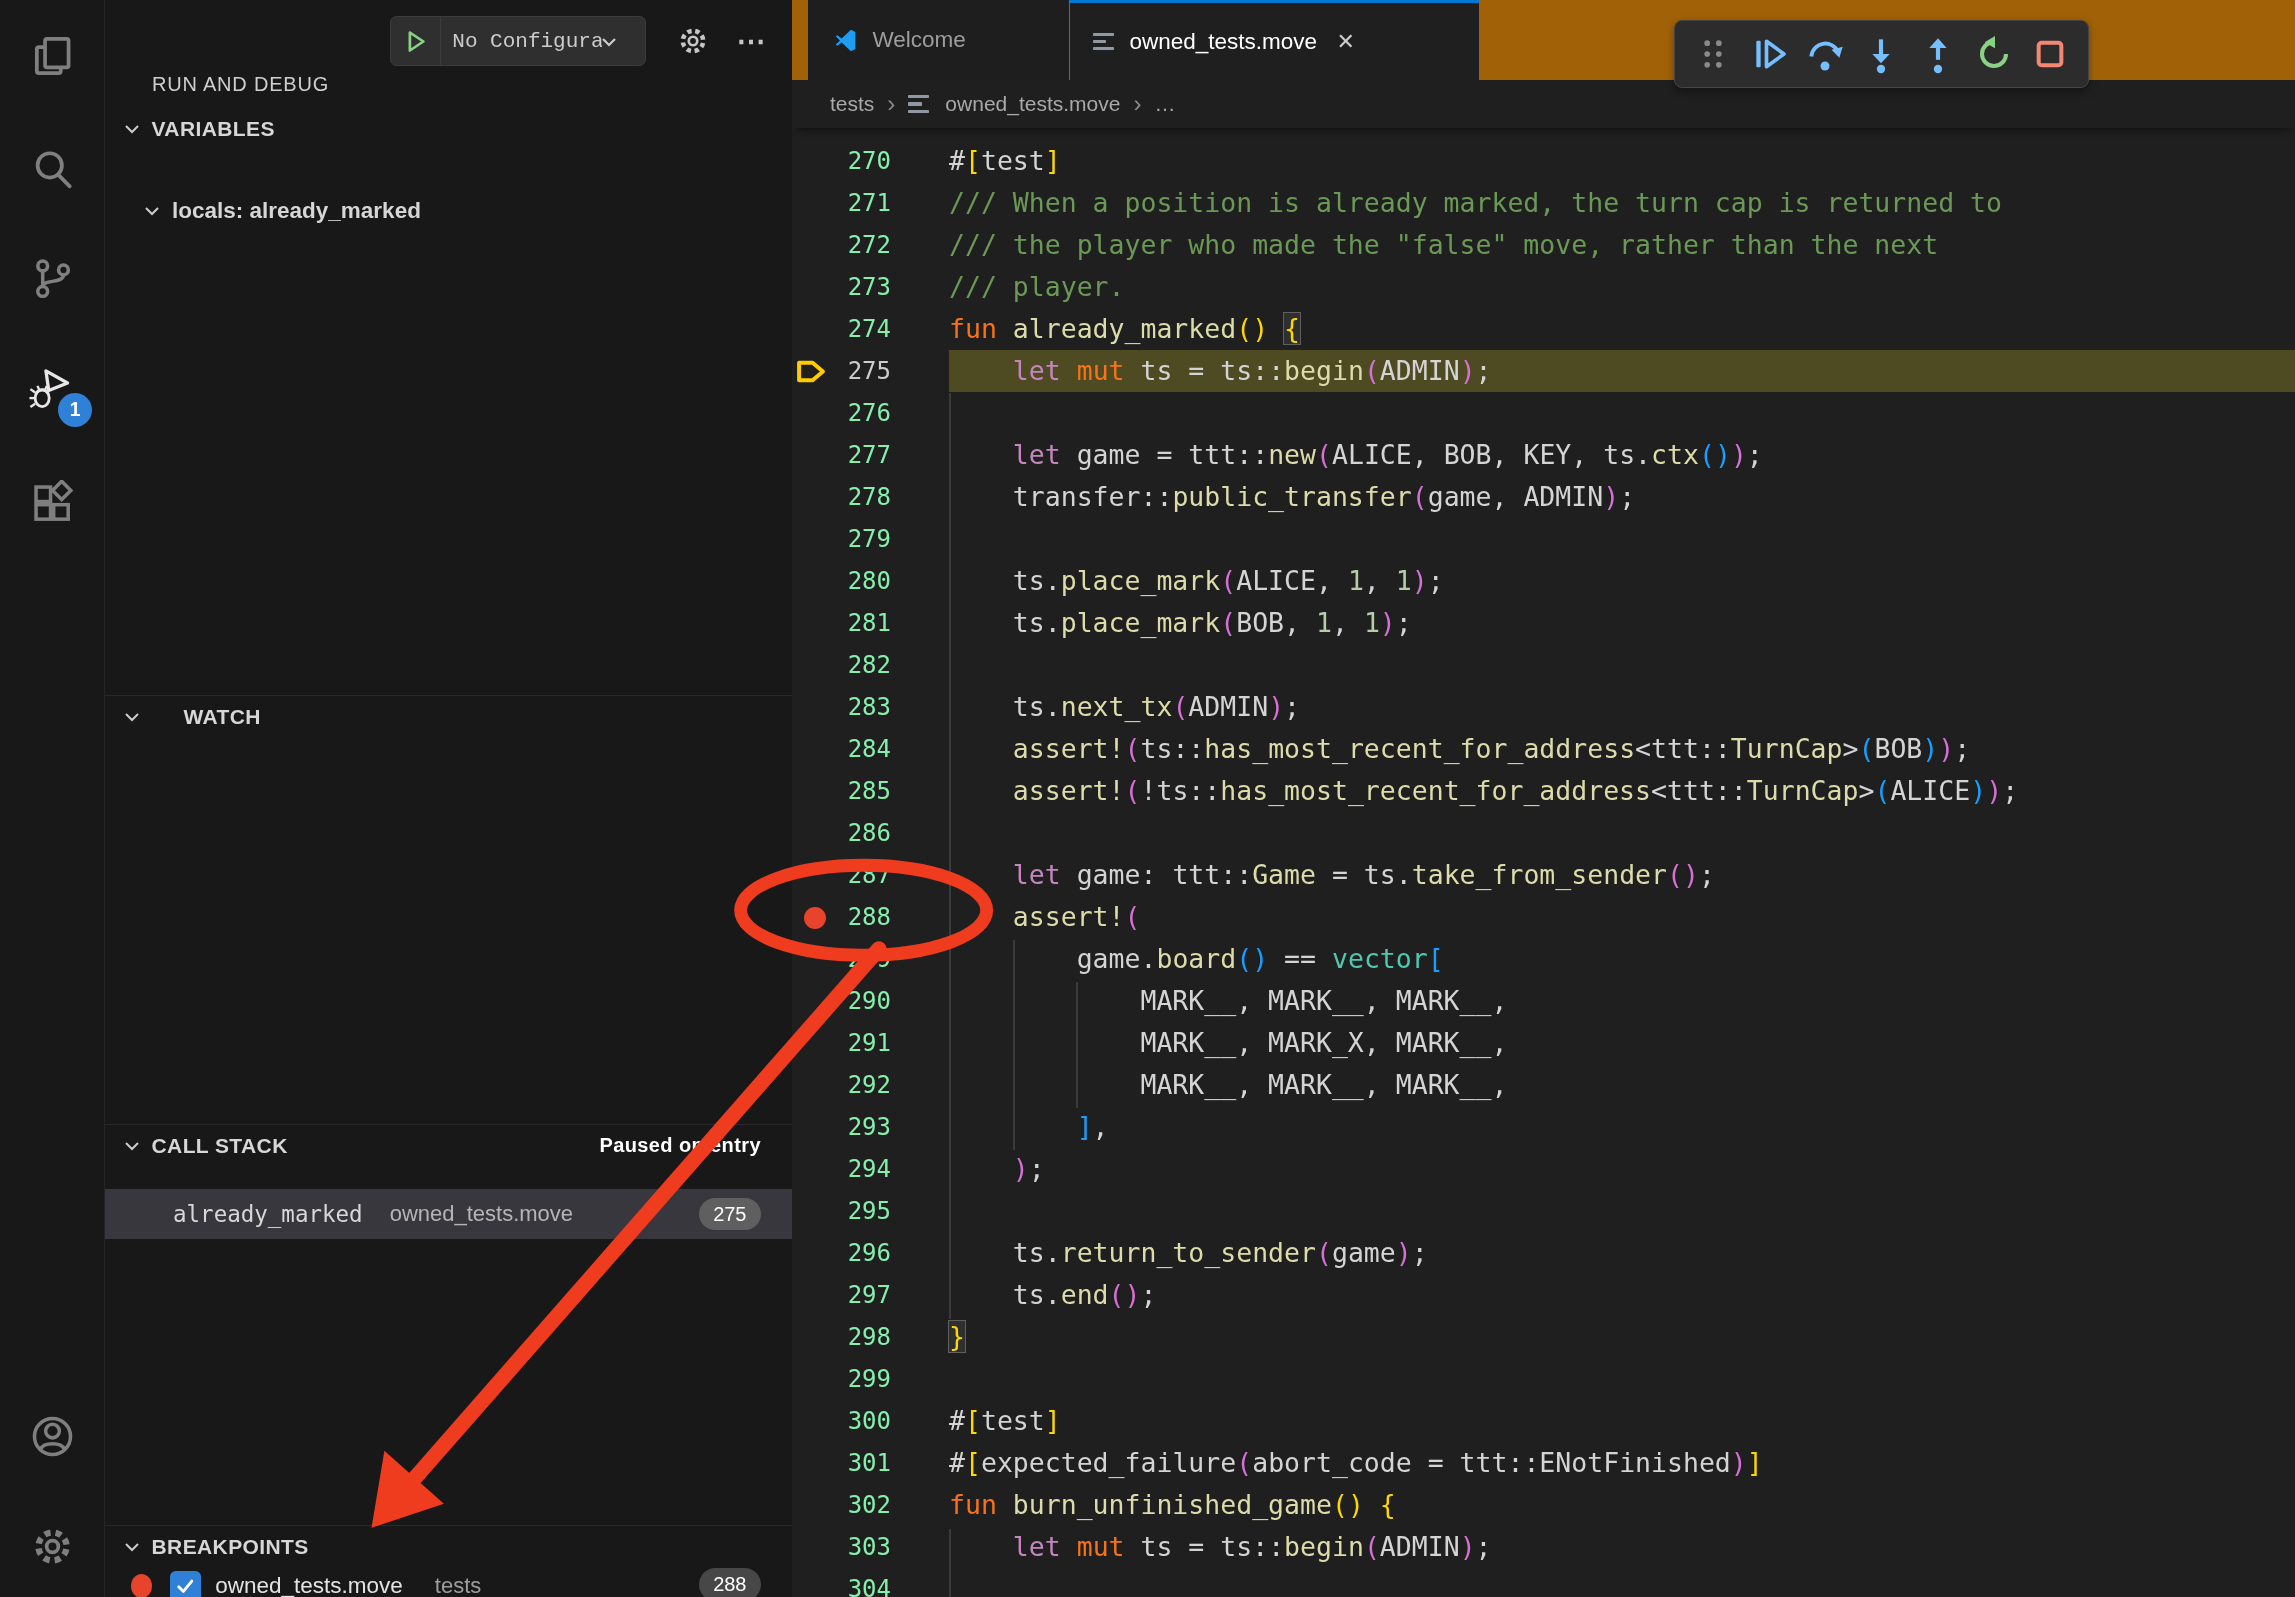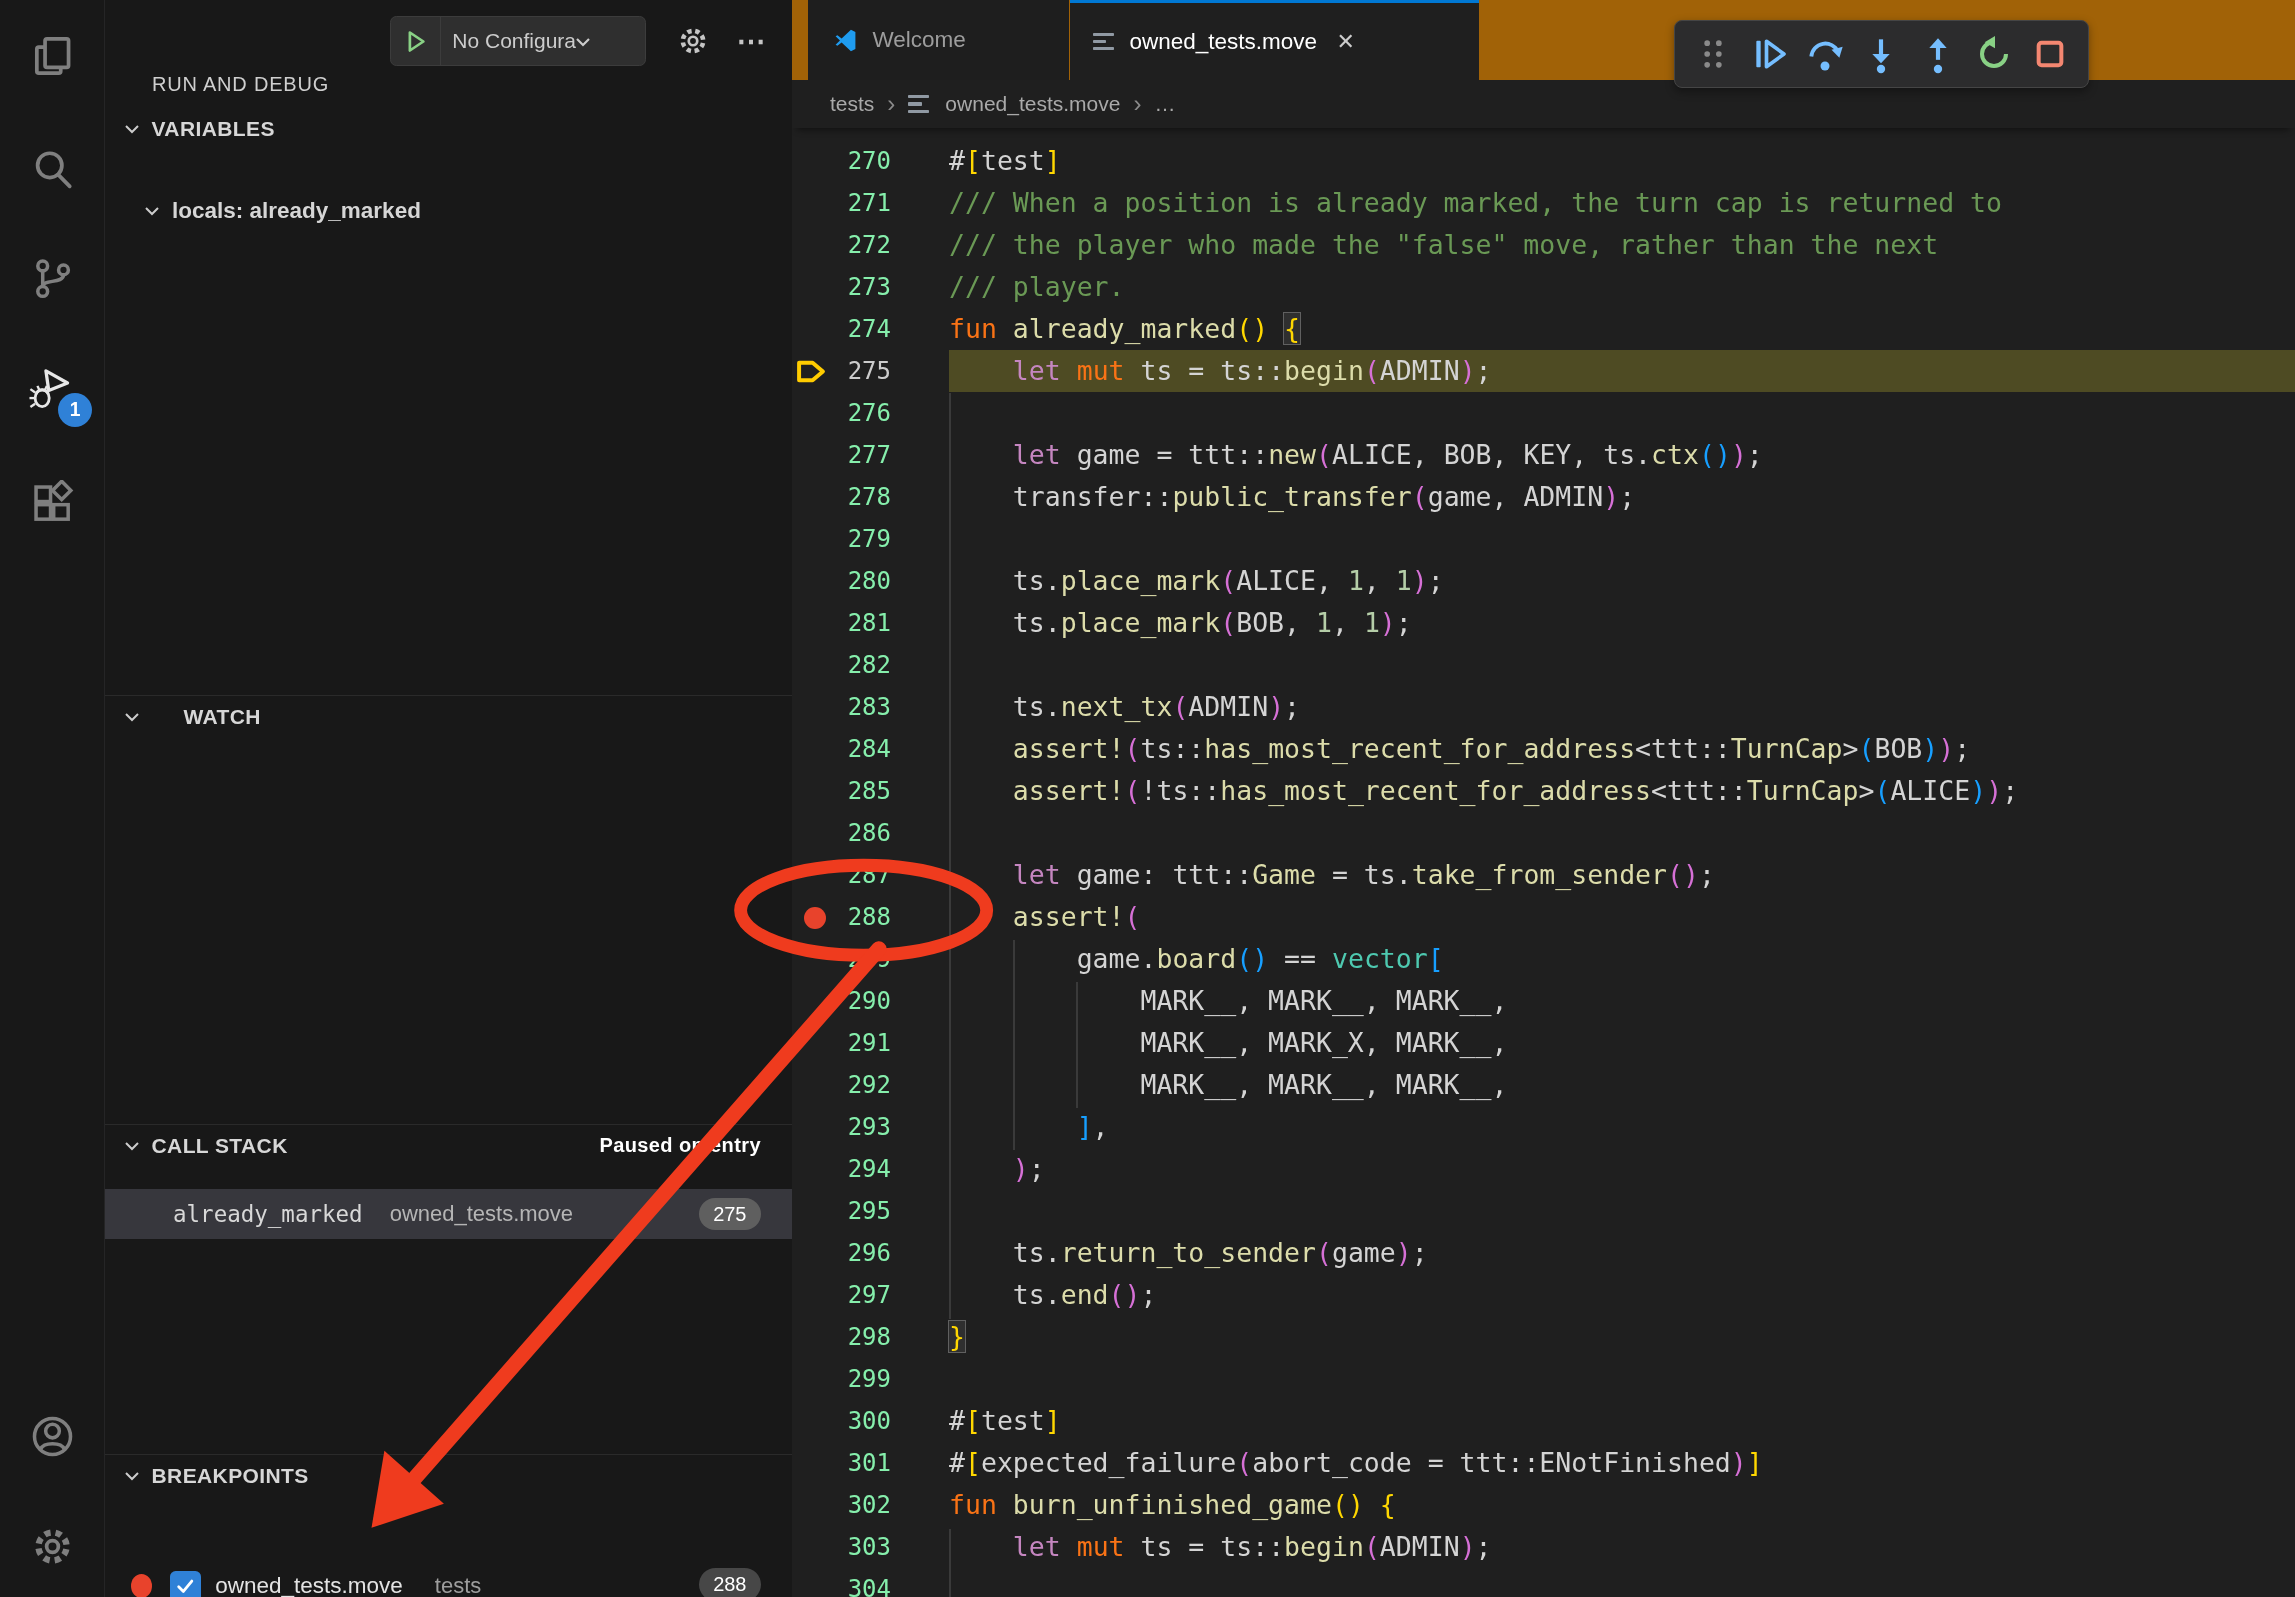--- a/index.html
+++ b/index.html
@@ -16,21 +16,21 @@
                border-radius:50%; background:#2f81d7; color:#fff; font-size:19.3px;
                font-weight:bold; display:flex; align-items:center; justify-content:center; }
 
   
   #sidebar { position:absolute; left:105px; top:0; width:687px; height:1597px;
              background:#181818; z-index:1; }
   .side-title { position:absolute; left:47px; top:0; height:80px; display:flex;
                 align-items:center; color:#cfcfcf; font-size:20px; letter-spacing:0.8px;margin-top:44px; }
   #run-config { position:absolute; left:285px; top:16px; width:256px; height:50px;
                 background:#2f2f2f; border:0.8px solid #3c3c3c; border-radius:6.4px;
-                display:flex; align-items:center; overflow:hidden; }
+                display:flex; align-items:center; overflow:hidden;font-family:Liberation Mono, monospace; }
   #run-config .play-seg { width:50px; height:100%; display:flex; align-items:center;
                 justify-content:center; border-right:0.8px solid #3c3c3c; }
   #run-config .cfg-label { color:#cccccc; font-size:21px; padding-left:11.3px; white-space:nowrap;
                 overflow:hidden; max-width:161px; }
   .hdr-ico { position:absolute; top:21px; width:40px; height:40px; display:flex;
              align-items:center; justify-content:center; }
   .section-hdr { position:absolute; left:0; width:687px; height:42px; display:flex;
                  align-items:center; gap:8px; padding-left:14.5px; color:#d7d7d7;
                  font-size:21px; font-weight:bold; letter-spacing:0.4px; }
   .section-hdr.bordered { border-top:0.8px solid #2a2a2a; }
@@ -211,21 +211,21 @@
     </svg>
     <span>CALL STACK</span>
     <span class="status-right" style="font-size:20px;">Paused on entry</span>
   </div>
   <div id="callstack-row">
     <span class="fn">already_marked</span>
     <span class="file">owned_tests.move</span>
     <span class="pill">275</span>
   </div>
 
-  <div class="section-hdr bordered" style="top:1454px;">
+  <div class="section-hdr bordered" style="top:1525px;">
     <svg class="chev" viewBox="0 0 24 24">
       <polyline points="6,9 12,15 18,9" fill="none" stroke="#cccccc" stroke-width="2"></polyline>
     </svg>
     <span>BREAKPOINTS</span>
   </div>
   <div id="breakpoint-row">
     <span class="bp-red"></span>
     <span class="bp-check">
       <svg width="22.5" height="22.5" viewBox="0 0 24 24">
         <polyline points="5,12.5 10,17.5 19,6.5" fill="none" stroke="#ffffff" stroke-width="3" stroke-linecap="round" stroke-linejoin="round"></polyline>

